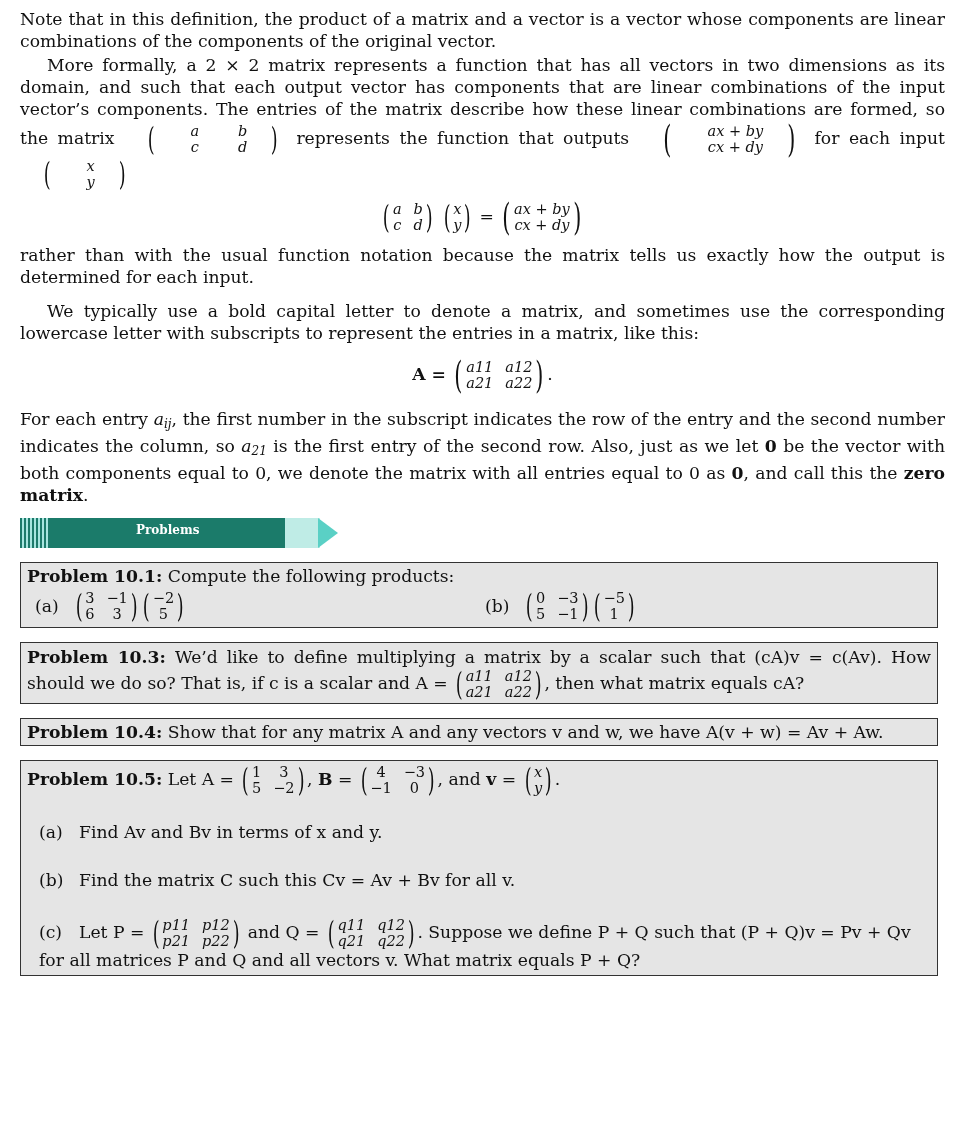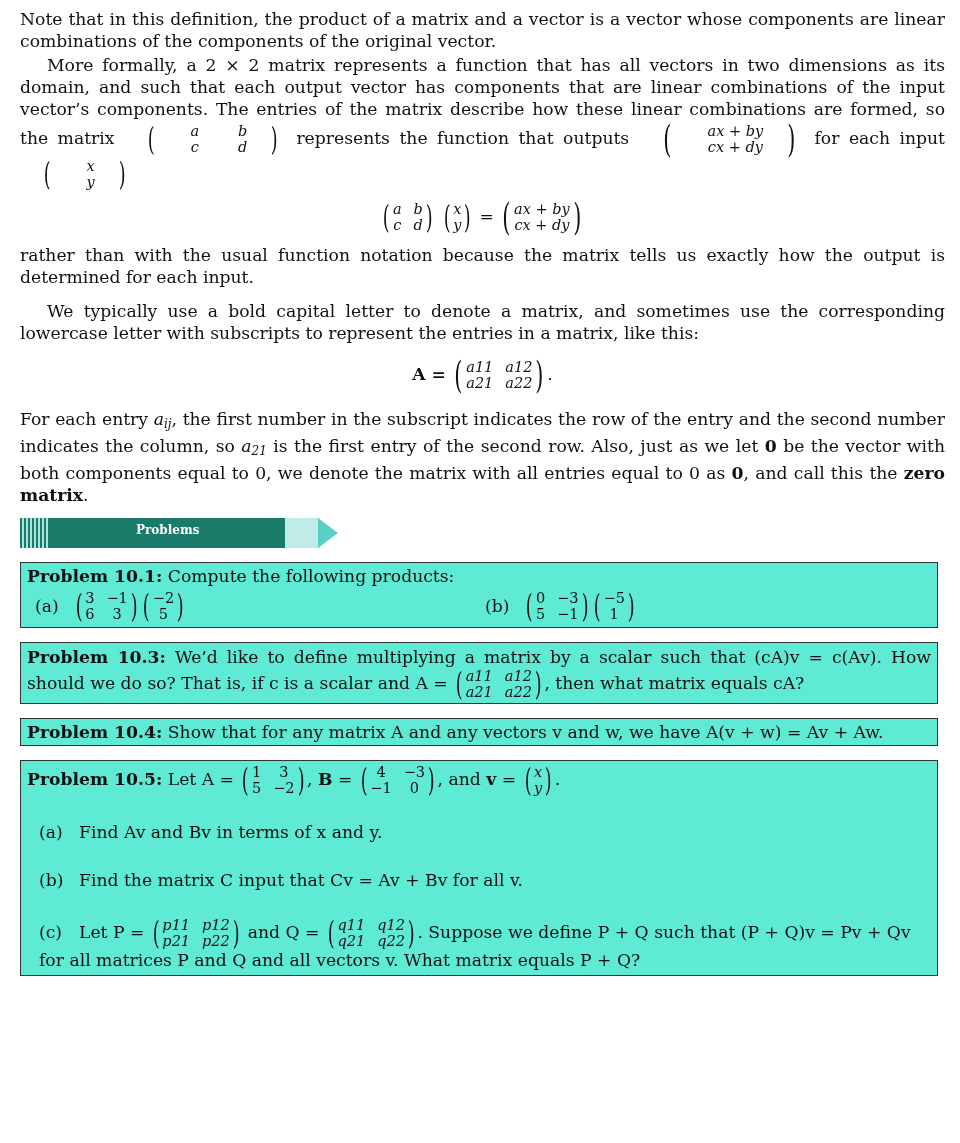--- a/index.html
+++ b/index.html
@@ -24,21 +24,21 @@
   .grid.n { font-style: normal; }
   .display { text-align: center; margin: 8px 0; }
   .problems-banner { position: relative; height: 34px; margin-top: 10px; margin-bottom: 12px; }
   .pb-stripes { position: absolute; left: 0; top: 2px; width: 30px; height: 30px;
     background: repeating-linear-gradient(90deg, #1c7a6a 0 2px, #a8e5df 2px 4px); }
   .pb-bar { position: absolute; left: 30px; top: 2px; width: 235px; height: 30px; background: #1b7b6a; }
   .pb-light { position: absolute; left: 265px; top: 2px; width: 35px; height: 30px; background: #bfece6; }
   .pb-arrow { position: absolute; left: 298px; top: 2px; width: 0; height: 0;
     border-top: 15px solid transparent; border-bottom: 15px solid transparent; border-left: 20px solid #5ad0c5; }
   .pb-label { position: absolute; left: 92px; top: 7px; color: #fff; font-weight: bold; font-size: 12px; margin-left: 24px; }
-  .box { border: 1.5px solid #333; background: #5eead4; padding: 3px 6px; margin-bottom: 14px; box-sizing: border-box; width: 918px; }
+  .box { border: 1.5px solid #333; background: #e5e5e5; padding: 3px 6px; margin-bottom: 14px; box-sizing: border-box; width: 918px; }
   .box b { font-weight: bold; }
   .row2 { display: flex; align-items: center; margin: 4px 0 2px 8px; }
   .row2 .col { display: flex; align-items: center; gap: 14px; }
   .sub { font-size: 12px; vertical-align: -3px; }
   .partlist { margin-left: 12px; }
   .partlist div { line-height: 23px; margin-top: 25px; }
   .lbl { display: inline-block; width: 40px; }
 </style>
 </head>
 <body>
@@ -227,21 +227,21 @@
           <span class="paren sm">(</span>
           <span class="grid c1">
             <span>x</span>
             <span>y</span>
           </span>
           <span class="paren sm">)</span>
         </span>.
     </div>
     <div class="partlist">
       <div><span class="lbl">(a)</span><span>Find Av and Bv in terms of x and y.</span></div>
-      <div><span class="lbl">(b)</span><span>Find the matrix C input that Cv = Av + Bv for all v.</span></div>
+      <div><span class="lbl">(b)</span><span>Find the matrix C such this Cv = Av + Bv for all v.</span></div>
       <div><span class="lbl">(c)</span><span>Let P =</span>
         <span class="mat">
             <span class="paren sm">(</span>
             <span class="grid c2">
               <span>p11</span>
               <span>p12</span>
               <span>p21</span>
               <span>p22</span>
             </span>
             <span class="paren sm">)</span>

